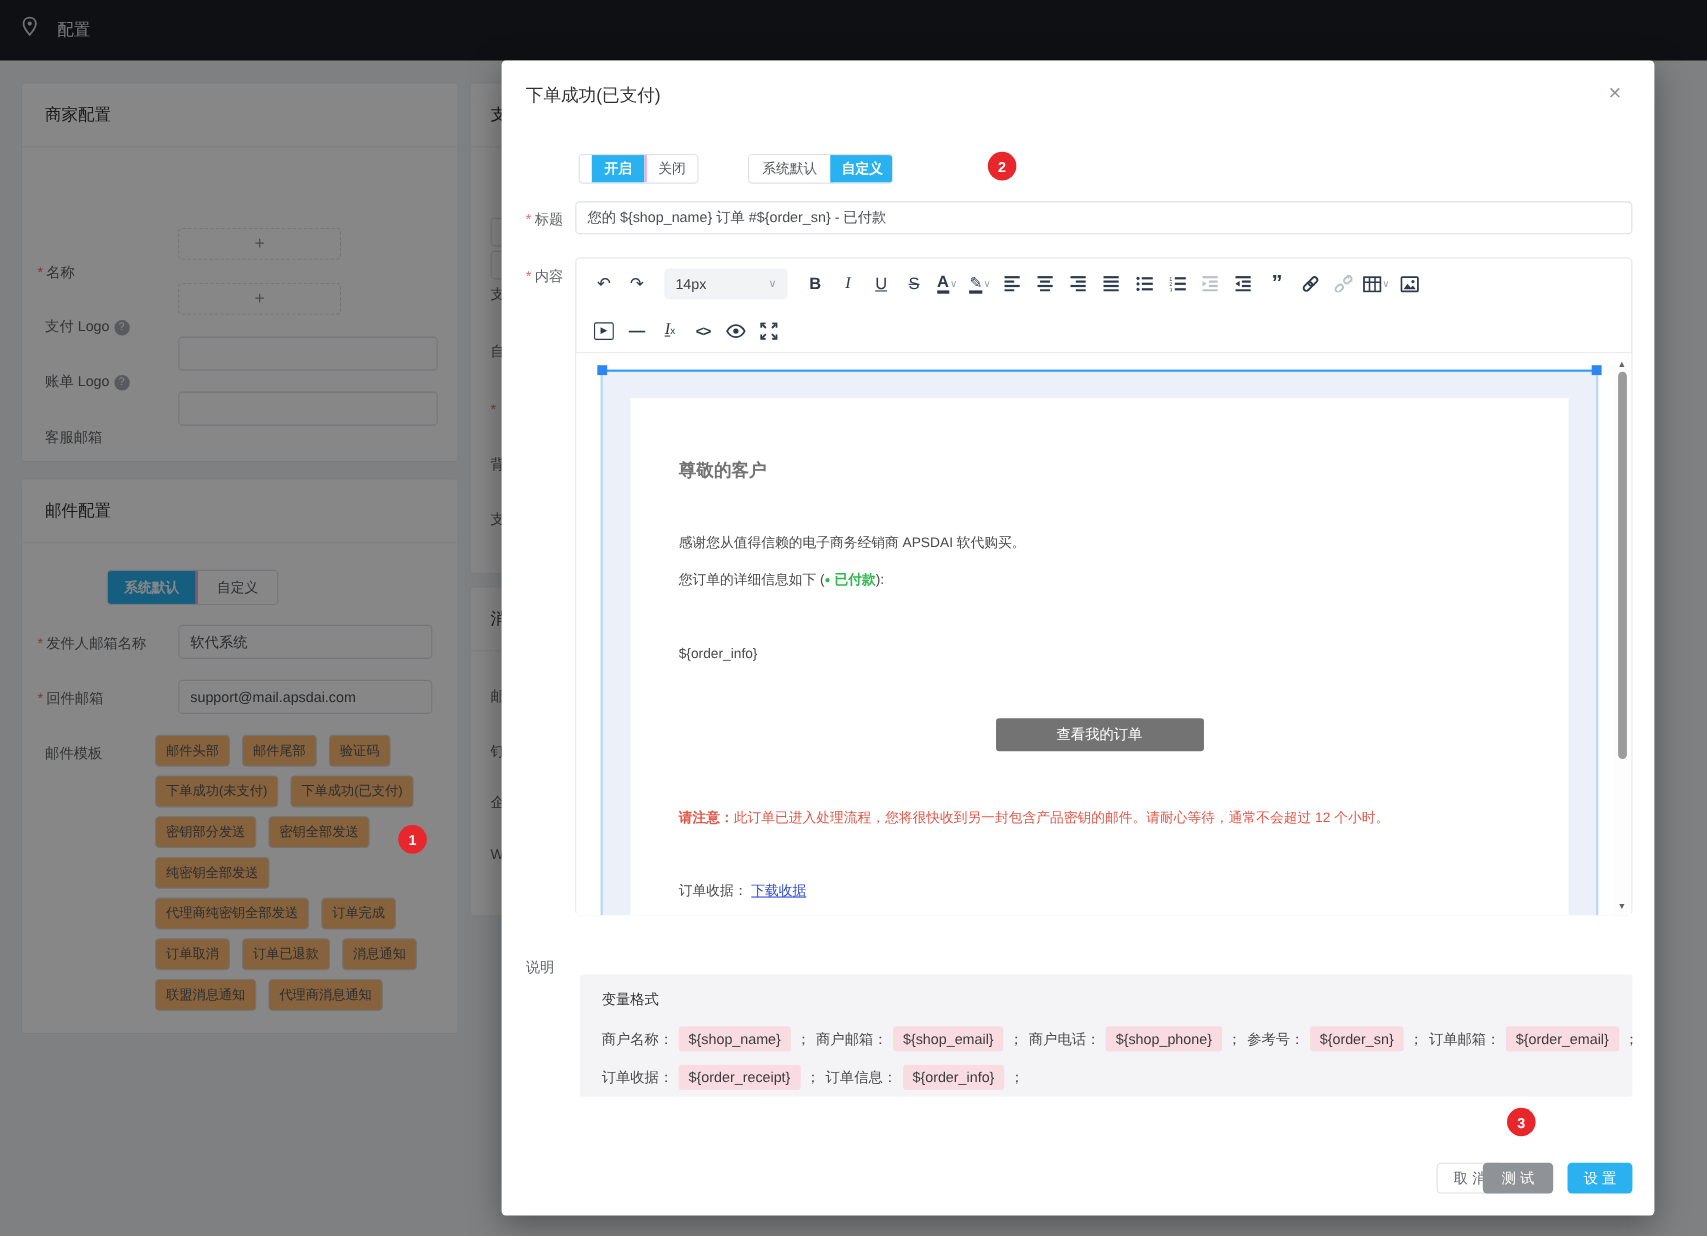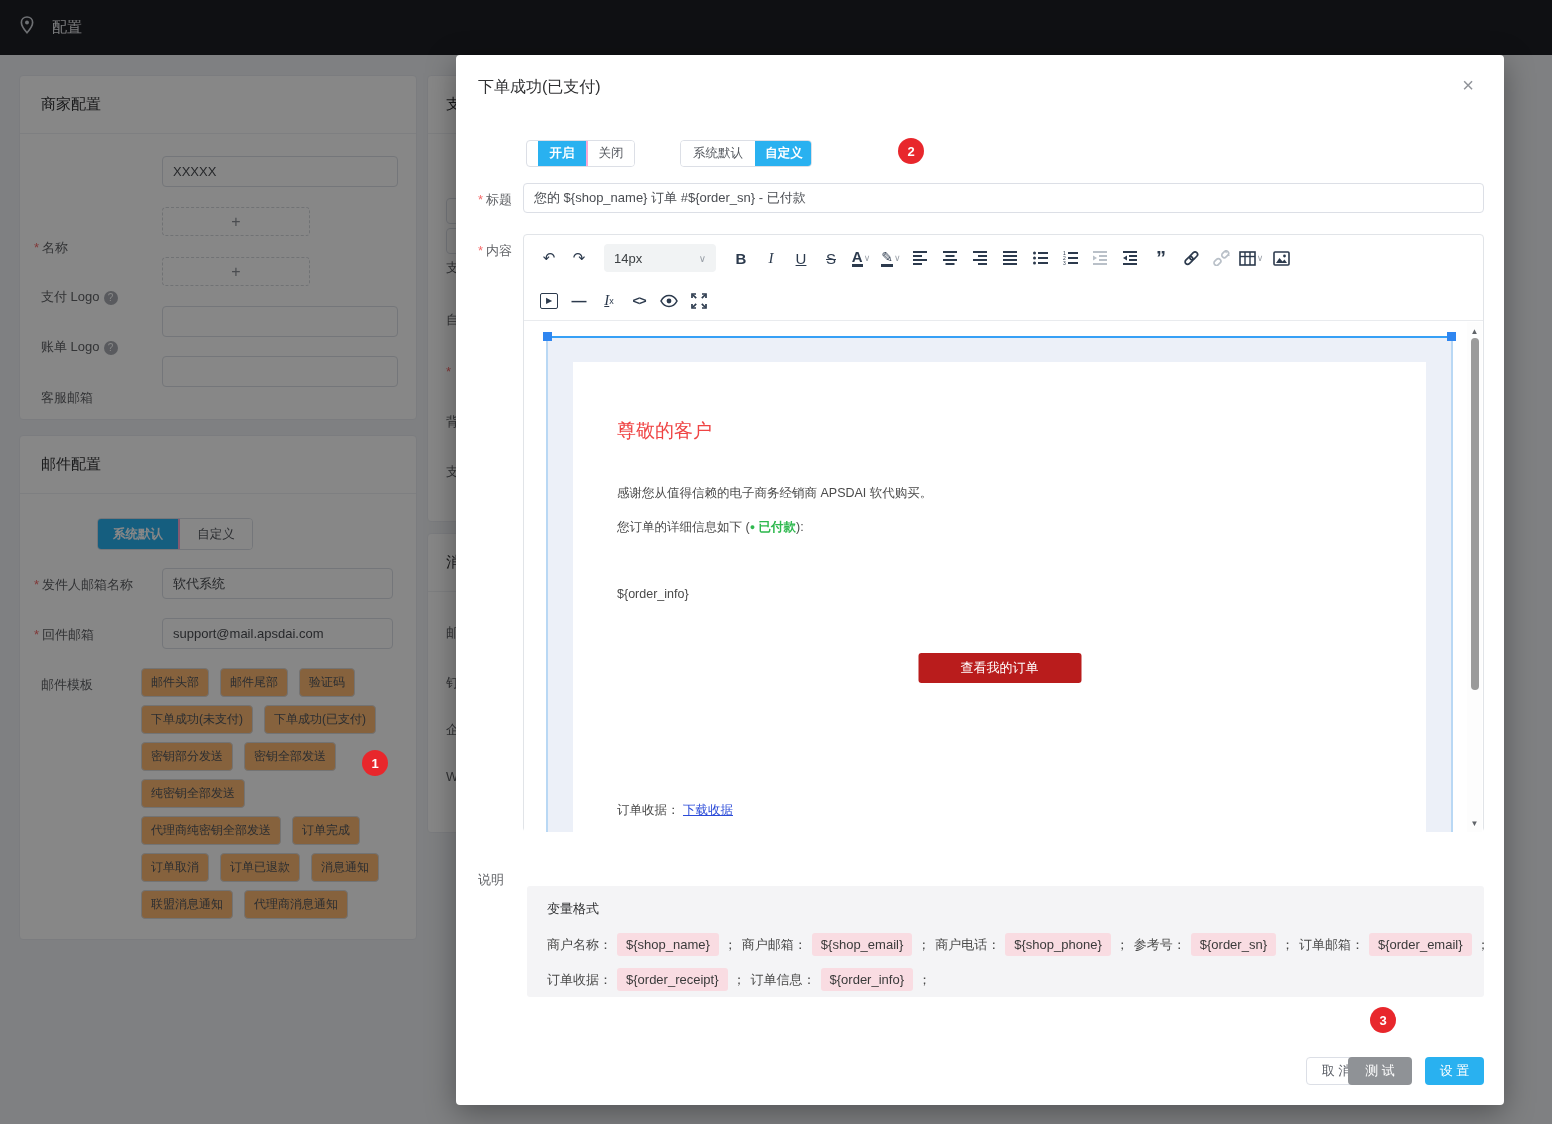--- a/index.html
+++ b/index.html
@@ -62,23 +62,23 @@
   .fontsize-select { width:112px; height:28px; background:#f1f3f4; border-radius:4px; display:flex; align-items:center; padding:0 10px; font-size:13px; color:#3c4043; margin:0 8px; cursor:pointer; }
   .fontsize-select .chev { margin-left:auto; font-size:10px; }
   .hl-pen { display:inline-block; border-bottom:3px solid #2c3a4d; line-height:1; font-size:14px; }
 
   .editor-content { position:absolute; left:0; top:87px; width:959px; height:510px; overflow:hidden; background:#fff; }
   .sel-region { position:absolute; left:22px; top:14px; width:907px; height:496px; background:#ecf0f8; border-top:2px solid #37a0f6; border-left:2px solid #b9d8f4; border-right:2px solid #b9d8f4; }
   .sel-handle { position:absolute; width:9px; height:9px; background:#2f86f0; top:-6px; z-index:2; }
   .sel-handle.left { left:-5px; } .sel-handle.right { right:-5px; }
   .mail-card { position:absolute; left:25px; top:24px; width:853px; height:620px; background:#fff; font-size:12.5px; color:#4a4a4a; }
   .mail-line { position:absolute; left:44px; white-space:nowrap; }
-  .mail-greeting { font-weight:normal; color:#ef4444; font-size:19px; }
+  .mail-greeting { font-weight:bold; color:#737373; font-size:16px; }
   .paid { color:#2eb84e; font-weight:bold; }
-  .view-order-btn { position:absolute; left:50%; transform:translateX(-50%); top:291px; width:163px; height:30px; background:#b91c1c; color:#fff; border:none; border-radius:3px; font-size:13px; cursor:pointer; font-family:"Liberation Sans",sans-serif; }
+  .view-order-btn { position:absolute; left:50%; transform:translateX(-50%); top:291px; width:189px; height:30px; background:#737373; color:#fff; border:none; border-radius:3px; font-size:13px; cursor:pointer; font-family:"Liberation Sans",sans-serif; }
   .notice { color:#e25749; }
   .notice b { font-weight:bold; }
   .receipt-link { color:#2b4bd8; text-decoration:underline; cursor:pointer; }
 
   .ed-scrollbar { position:absolute; right:1px; top:0; width:15px; height:510px; background:#fdfdfd; }
   .ed-scrollbar .arrow { position:absolute; left:0; width:15px; height:14px; color:#5f6368; font-size:8px; display:flex; align-items:center; justify-content:center; cursor:pointer; }
   .ed-scrollbar .arrow.up { top:2px; } .ed-scrollbar .arrow.down { bottom:2px; }
   .ed-thumb { position:absolute; left:3.5px; top:16px; width:8px; height:352px; background:#9b9b9b; border-radius:4px; cursor:pointer; }
 
   .note-box { position:absolute; left:71px; top:831px; width:957px; height:111px; background:#f4f4f6; border-radius:3px; }
@@ -102,21 +102,20 @@
       </svg>
   </span>
   <span class="title">配置</span>
 </div>
 
 <div class="panel" style="left:19px; top:75px; width:398px; height:345px;">
   <div class="panel-header">
       <span class="panel-title">商家配置</span>
     </div>
   <span class="field-label" style="left:14px; top:163px;text-align:center;"><span class="req">*</span><span>名称</span></span>
-  <input class="txt-input" style="left: 142px; top: 80px; width: 236px;" value="XXXXX">
   <span class="field-label" style="left:21px; top:212px;"><span>支付 Logo</span><span class="help-dot">?</span></span>
   <div class="upload-box" style="left:142px; top:131px; width:148px;">
       <span>+</span>
     </div>
   <span class="field-label" style="left:21px; top:262px;"><span>账单 Logo</span><span class="help-dot">?</span></span>
   <div class="upload-box" style="left:142px; top:181px; width:148px;">
       <span>+</span>
     </div>
   <span class="field-label" style="left:21px; top:313px;">客服邮箱</span>
   <input class="txt-input" style="left: 142px; top: 230px; width: 236px;">
@@ -359,20 +358,21 @@
         <span class="sel-handle left"></span>
         <span class="sel-handle right"></span>
         <div class="mail-card">
           <div class="mail-line mail-greeting" style="top:56px;">尊敬的客户</div>
           <div class="mail-line" style="top:123px;">感谢您从值得信赖的电子商务经销商 APSDAI 软代购买。</div>
           <div class="mail-line" style="top:157px;">
             <span>您订单的详细信息如下 (</span><span class="paid" style="font-size:9px; vertical-align:1px;">●</span> <span class="paid">已付款</span><span>):</span>
           </div>
           <div class="mail-line" style="top:225px;">${order_info}</div>
           <button class="view-order-btn">查看我的订单</button>
+          <div class="mail-line notice" style="top:373px;"><b>请注意：</b><span>此订单已进入处理流程，您将很快收到另一封包含产品密钥的邮件。请耐心等待，通常不会超过 12 个小时。</span></div>
           <div class="mail-line" style="top:440px;"><span>订单收据：</span> <span class="receipt-link">下载收据</span></div>
         </div>
       </div>
       <div class="ed-scrollbar">
         <span class="arrow up">▲</span>
         <div class="ed-thumb"></div>
         <span class="arrow down">▼</span>
       </div>
     </div>
   </div>

